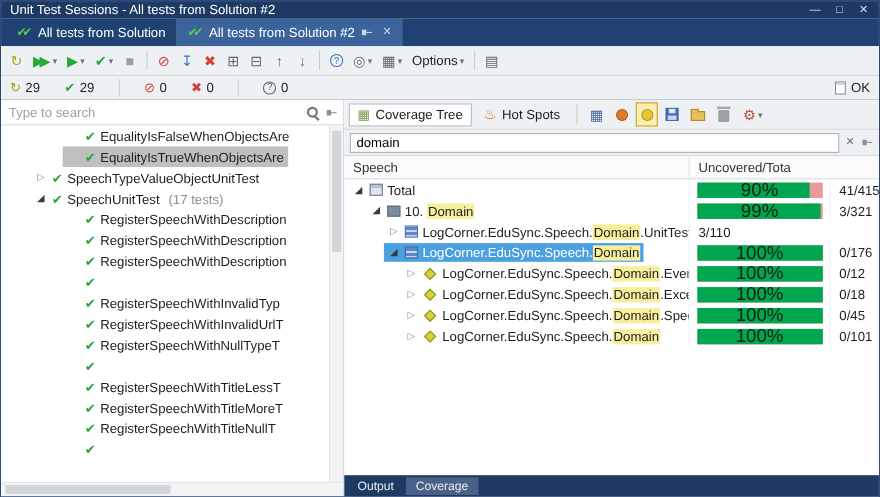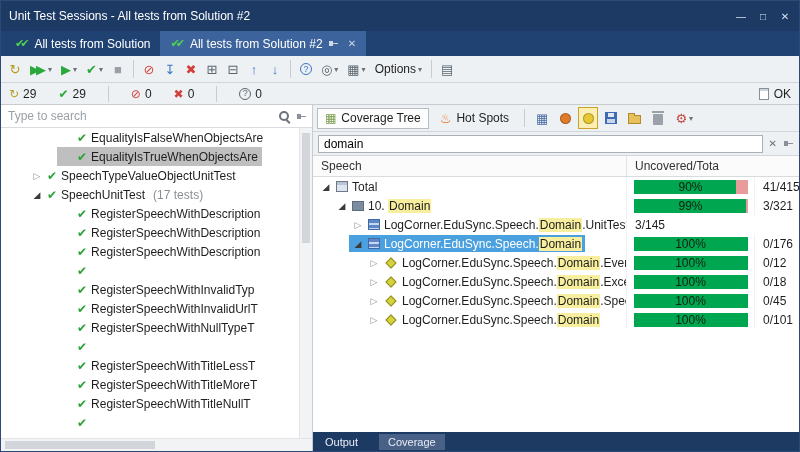--- a/index.html
+++ b/index.html
@@ -5,21 +5,21 @@
   * { box-sizing: border-box; }
   html,body { margin:0; padding:0; }
   body {
     width:800px; height:452px; overflow:hidden;
     font-family:"Liberation Sans","DejaVu Sans",sans-serif;
     font-size:12px; color:#1e1e1e; background:#fff;
   }
   .window { width:800px; height:452px; border:1px solid #2c4a78; display:flex; flex-direction:column; background:#eef1f4; }
 
   
-  .titlebar { height:30px; background:#1c3a64; color:#fff; display:flex; align-items:center; padding:0 4px 0 8px; flex:0 0 auto; }
+  .titlebar { height:16px; background:#1c3a64; color:#fff; display:flex; align-items:center; padding:0 4px 0 8px; flex:0 0 auto; }
   .titlebar .title { flex:1; white-space:nowrap; overflow:hidden; font-size:12px; }
   .winbtn { width:20px; height:16px; display:flex; align-items:center; justify-content:center; color:#d7e0ee; font-size:10px; margin-left:2px; cursor:default; }
 
   
   .tabstrip { height:25px; background:#1f4273; display:flex; align-items:stretch; padding-left:4px; flex:0 0 auto; }
   .stab { display:flex; align-items:center; gap:5px; padding:0 10px; color:#fff; font-size:12px; }
   .stab.active { background:#3d639c; }
   .checks { color:#4fd24f; font-size:11px; letter-spacing:-4px; margin-right:4px; font-weight:bold; }
   .closex { color:#cfd8e6; font-size:10px; margin-left:4px; }
 
@@ -85,32 +85,32 @@
 
   .cov-rows { flex:1; overflow:hidden; }
   .c-row { height:19px; display:flex; align-items:center; }
   .c-symbol { flex:0 0 314px; display:flex; align-items:center; overflow:hidden; white-space:nowrap; border-right:1px solid #f0f1f3; height:100%; }
   .c-sym-inner { display:flex; align-items:center; gap:4px; height:17px; padding:0 3px; }
   .c-row.selected .c-sym-inner { background:#4ba0e0; color:#fff; }
   .hl { background:#f7ef9e; color:#1e1e1e; padding:0 1px; }
   .c-cov { flex:0 0 128px; display:flex; align-items:center; justify-content:center; border-right:1px solid #f0f1f3; height:100%; }
   .bar { position:relative; width:114px; height:14px; background:#e89b9b; }
   .fill { position:absolute; left:0; top:0; bottom:0; background:#00a650; }
-  .pct { position:absolute; inset:0; display:flex; align-items:center; justify-content:center; font-size:12px; color:#102010; }
+  .pct { position:absolute; inset:0; display:flex; align-items:center; justify-content:center; font-size:17px; color:#102010; }
   .c-unc { flex:1; padding-left:8px; overflow:hidden; white-space:nowrap; }
 
   
   .ic { flex:0 0 auto; display:inline-block; }
   .ic-total { width:12px; height:11px; border:1px solid #6e7788; background:#dfe5ee; box-shadow:inset 0 3px 0 #b9c4d4; }
   .ic-project { width:12px; height:10px; background:#7d8da0; border:1px solid #5d6b7c; }
   .ic-assembly { width:12px; height:11px; border:1px solid #3f6aa8; background:repeating-linear-gradient(180deg,#5f87c6 0 3px,#c7d7ef 3px 5px); }
   .ic-namespace { width:8px; height:8px; background:#d6d23e; border:1px solid #8f8c1f; transform:rotate(45deg); margin:0 3px; }
 
   
-  .bottom-strip { height:19px; background:#1d3a63; display:flex; align-items:center; padding-left:3px; gap:12px; flex:0 0 auto;text-align:right; }
+  .bottom-strip { height:19px; background:#1d3a63; display:flex; align-items:center; padding-left:3px; gap:2px; flex:0 0 auto;text-align:right; }
   .b-tab { color:#e8edf5; font-size:11px; padding:2px 9px; }
   .b-tab.active { background:#4a6187; }
 
   
   .i-mag { position:relative; width:13px; height:13px; flex:0 0 auto; }
   .i-mag::before { content:""; position:absolute; left:1px; top:1px; width:6px; height:6px; border:2px solid #6e747c; border-radius:50%; }
   .i-mag::after { content:""; position:absolute; left:9px; top:9px; width:5px; height:2px; background:#6e747c; transform:rotate(45deg); transform-origin:0 0; }
   .i-pin { position:relative; width:11px; height:11px; flex:0 0 auto; }
   .i-pin::before { content:""; position:absolute; left:1px; top:3px; width:4px; height:5px; background:#8a9099; }
   .i-pin::after { content:""; position:absolute; left:5px; top:5px; width:5px; height:1px; background:#8a9099; }
@@ -460,21 +460,21 @@
             <div class="c-unc">3/321</div>
           </div>
           <div class="c-row">
             <div class="c-symbol" style="padding-left: 36px;">
               <div class="c-sym-inner">
                 <span class="expander collapsed">▷</span>
                 <span class="ic ic-assembly"></span>
                 <span><span>LogCorner.EduSync.Speech.</span><span class="hl">Domain</span><span>.UnitTest</span></span>
               </div>
             </div>
-            <div class="c-unc">3/145</div>
+            <div class="c-unc">3/110</div>
           </div>
           <div class="c-row selected">
             <div class="c-symbol" style="padding-left: 36px;">
               <div class="c-sym-inner">
                 <span class="expander">◢</span>
                 <span class="ic ic-assembly"></span>
                 <span><span>LogCorner.EduSync.Speech.</span><span class="hl">Domain</span></span>
               </div>
             </div>
             <div class="c-cov">

